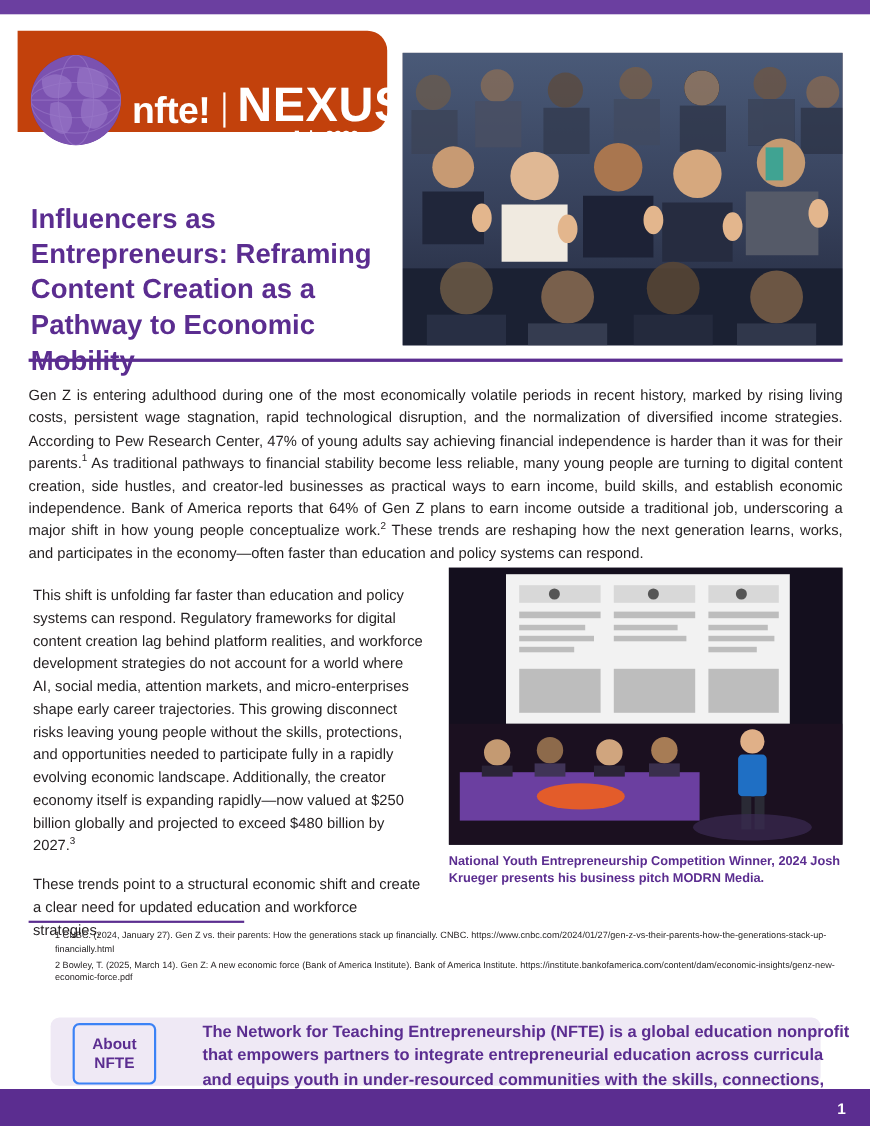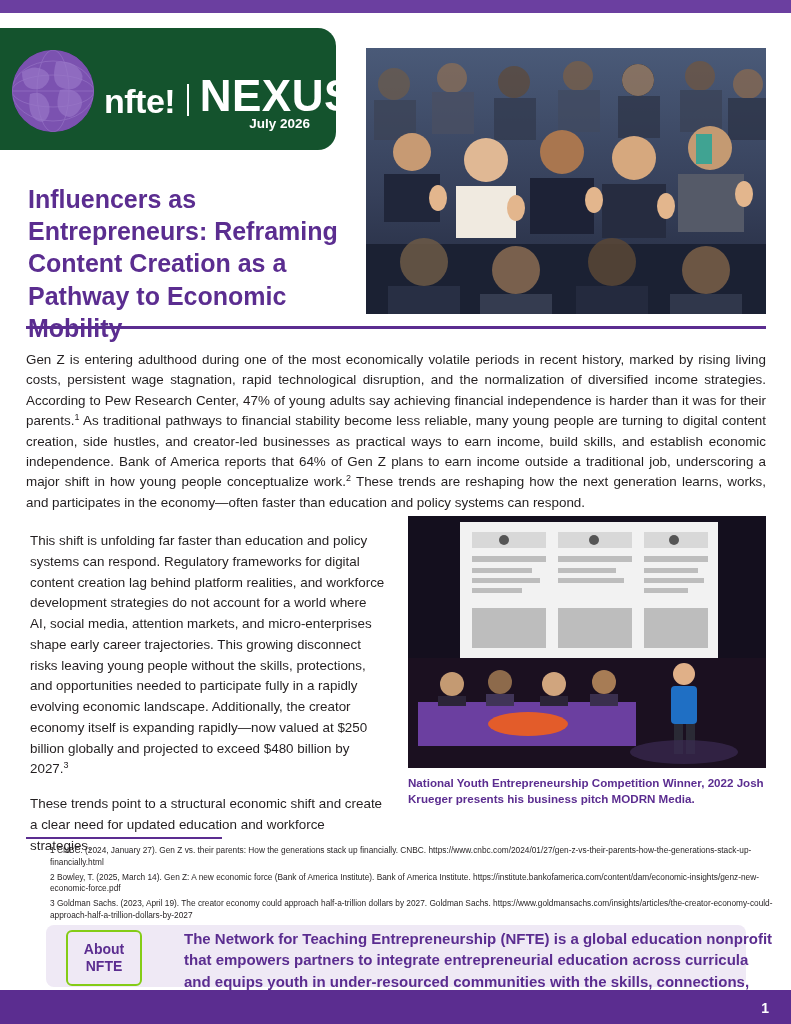--- a/index.html
+++ b/index.html
@@ -22,24 +22,24 @@
     top: 0; left: 0;
     width: 791px;
     height: 13px;
     background: #6b3fa0;
   }
 
   
   .masthead {
     position: absolute;
     top: 28px;
-    left: 0;
+    left: 16px;
     width: 336px;
-    height: 122px;
-    background: #14532d;
+    height: 92px;
+    background: #c2410c;
     border-radius: 0 18px 18px 0;
   }
   .globe {
     position: absolute;
     top: 22px;
     left: 12px;
     width: 82px;
     height: 82px;
     border-radius: 50%;
     background: #6b3fa0;
@@ -202,21 +202,21 @@
     height: 62px;
     background: #efe9f5;
     border-radius: 8px;
   }
   .about-badge {
     position: absolute;
     left: 66px;
     top: 930px;
     width: 72px;
     height: 52px;
-    border: 2px solid #84cc16;
+    border: 2px solid #3b82f6;
     border-radius: 6px;
     color: #5b2d90;
     font-weight: bold;
     font-size: 14px;
     line-height: 1.22;
     display: flex;
     align-items: center;
     justify-content: center;
     text-align: center;
     background: #ffffff00;
@@ -414,27 +414,26 @@
       <circle cx="276" cy="158" r="11" fill="#e0b088"></circle>
       <rect x="263" y="170" width="26" height="38" rx="4" fill="#1f6fc4"></rect>
       <rect x="266" y="208" width="9" height="30" fill="#2a2a35"></rect>
       <rect x="278" y="208" width="9" height="30" fill="#2a2a35"></rect>
     </g>
 
     <ellipse cx="276" cy="236" rx="54" ry="12" fill="#3a2b52" opacity="0.7"></ellipse>
   </svg>
 </div>
 
-<div class="caption">National Youth Entrepreneurship Competition Winner, 2022 Josh Krueger presents his business pitch MODRN Media.</div>
+<div class="caption">National Youth Entrepreneurship Competition Winner, 2024 Josh Krueger presents his business pitch MODRN Media.</div>
 
 <div class="fn-rule"></div>
 <div class="footnotes">
   <div>1 CNBC. (2024, January 27). Gen Z vs. their parents: How the generations stack up financially. CNBC. https://www.cnbc.com/2024/01/27/gen-z-vs-their-parents-how-the-generations-stack-up-financially.html</div>
   <div>2 Bowley, T. (2025, March 14). Gen Z: A new economic force (Bank of America Institute). Bank of America Institute. https://institute.bankofamerica.com/content/dam/economic-insights/genz-new-economic-force.pdf</div>
-  <div>3 Goldman Sachs. (2023, April 19). The creator economy could approach half-a-trillion dollars by 2027. Goldman Sachs. https://www.goldmansachs.com/insights/articles/the-creator-economy-could-approach-half-a-trillion-dollars-by-2027</div>
 </div>
 
 <div class="about"></div>
 <div class="about-badge">About NFTE</div>
 <div class="about-text">The Network for Teaching Entrepreneurship (NFTE) is a global education nonprofit that empowers partners to integrate entrepreneurial education across curricula and equips youth in under-resourced communities with the skills, connections, credentials, and real-world experiences needed to lead change and own their futures. Since 1987, NFTE has reached more than a million learners worldwide.</div>
 
 <div class="bottom-rule"></div>
 <div class="page-num">1</div>
 
 </body></html>

